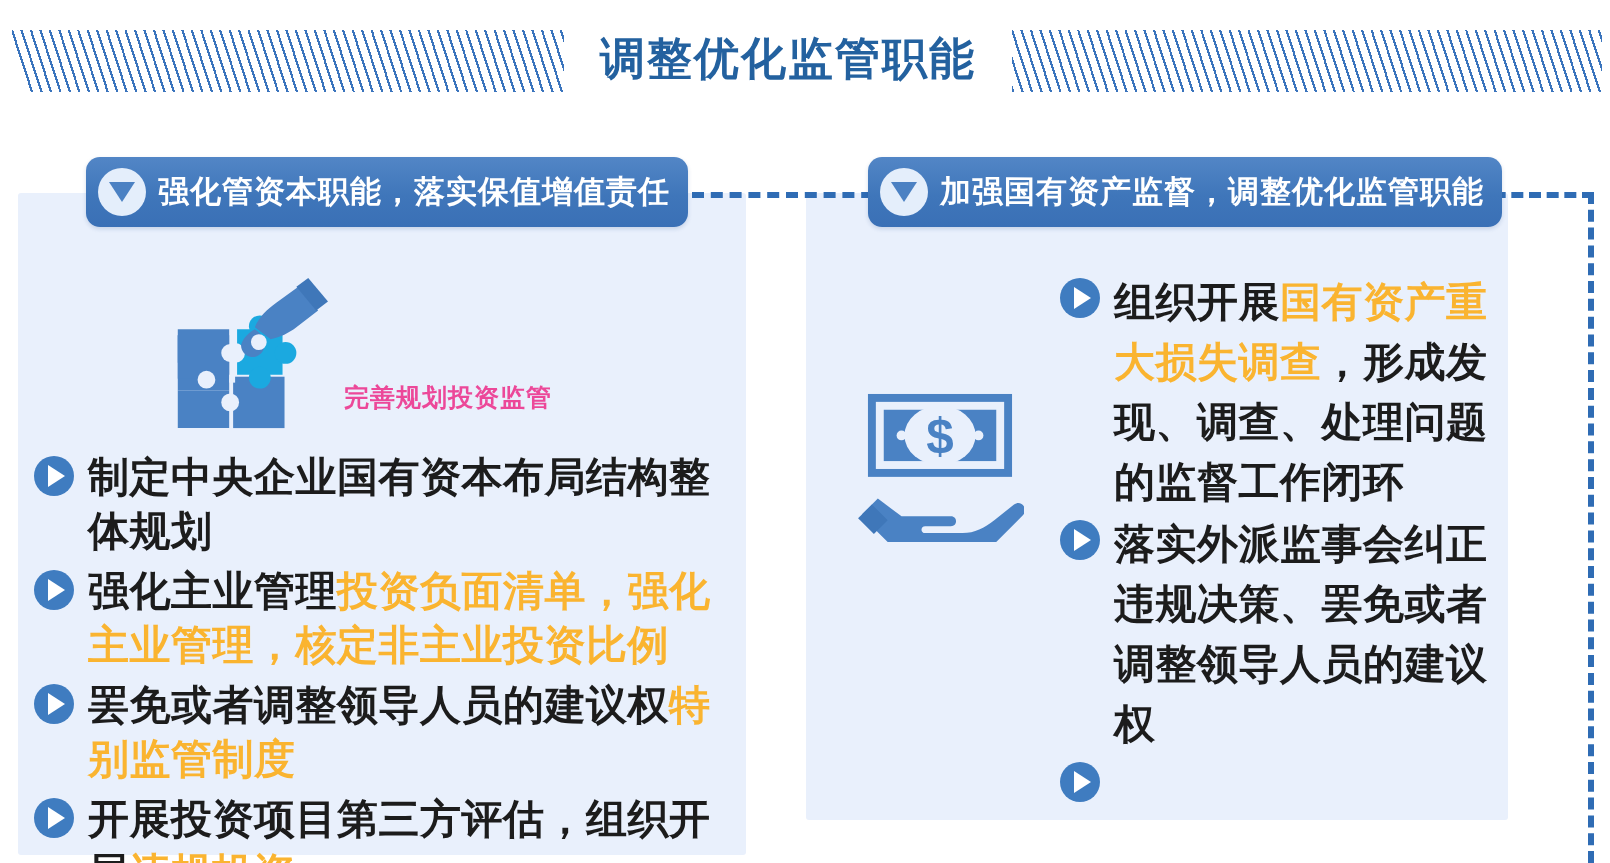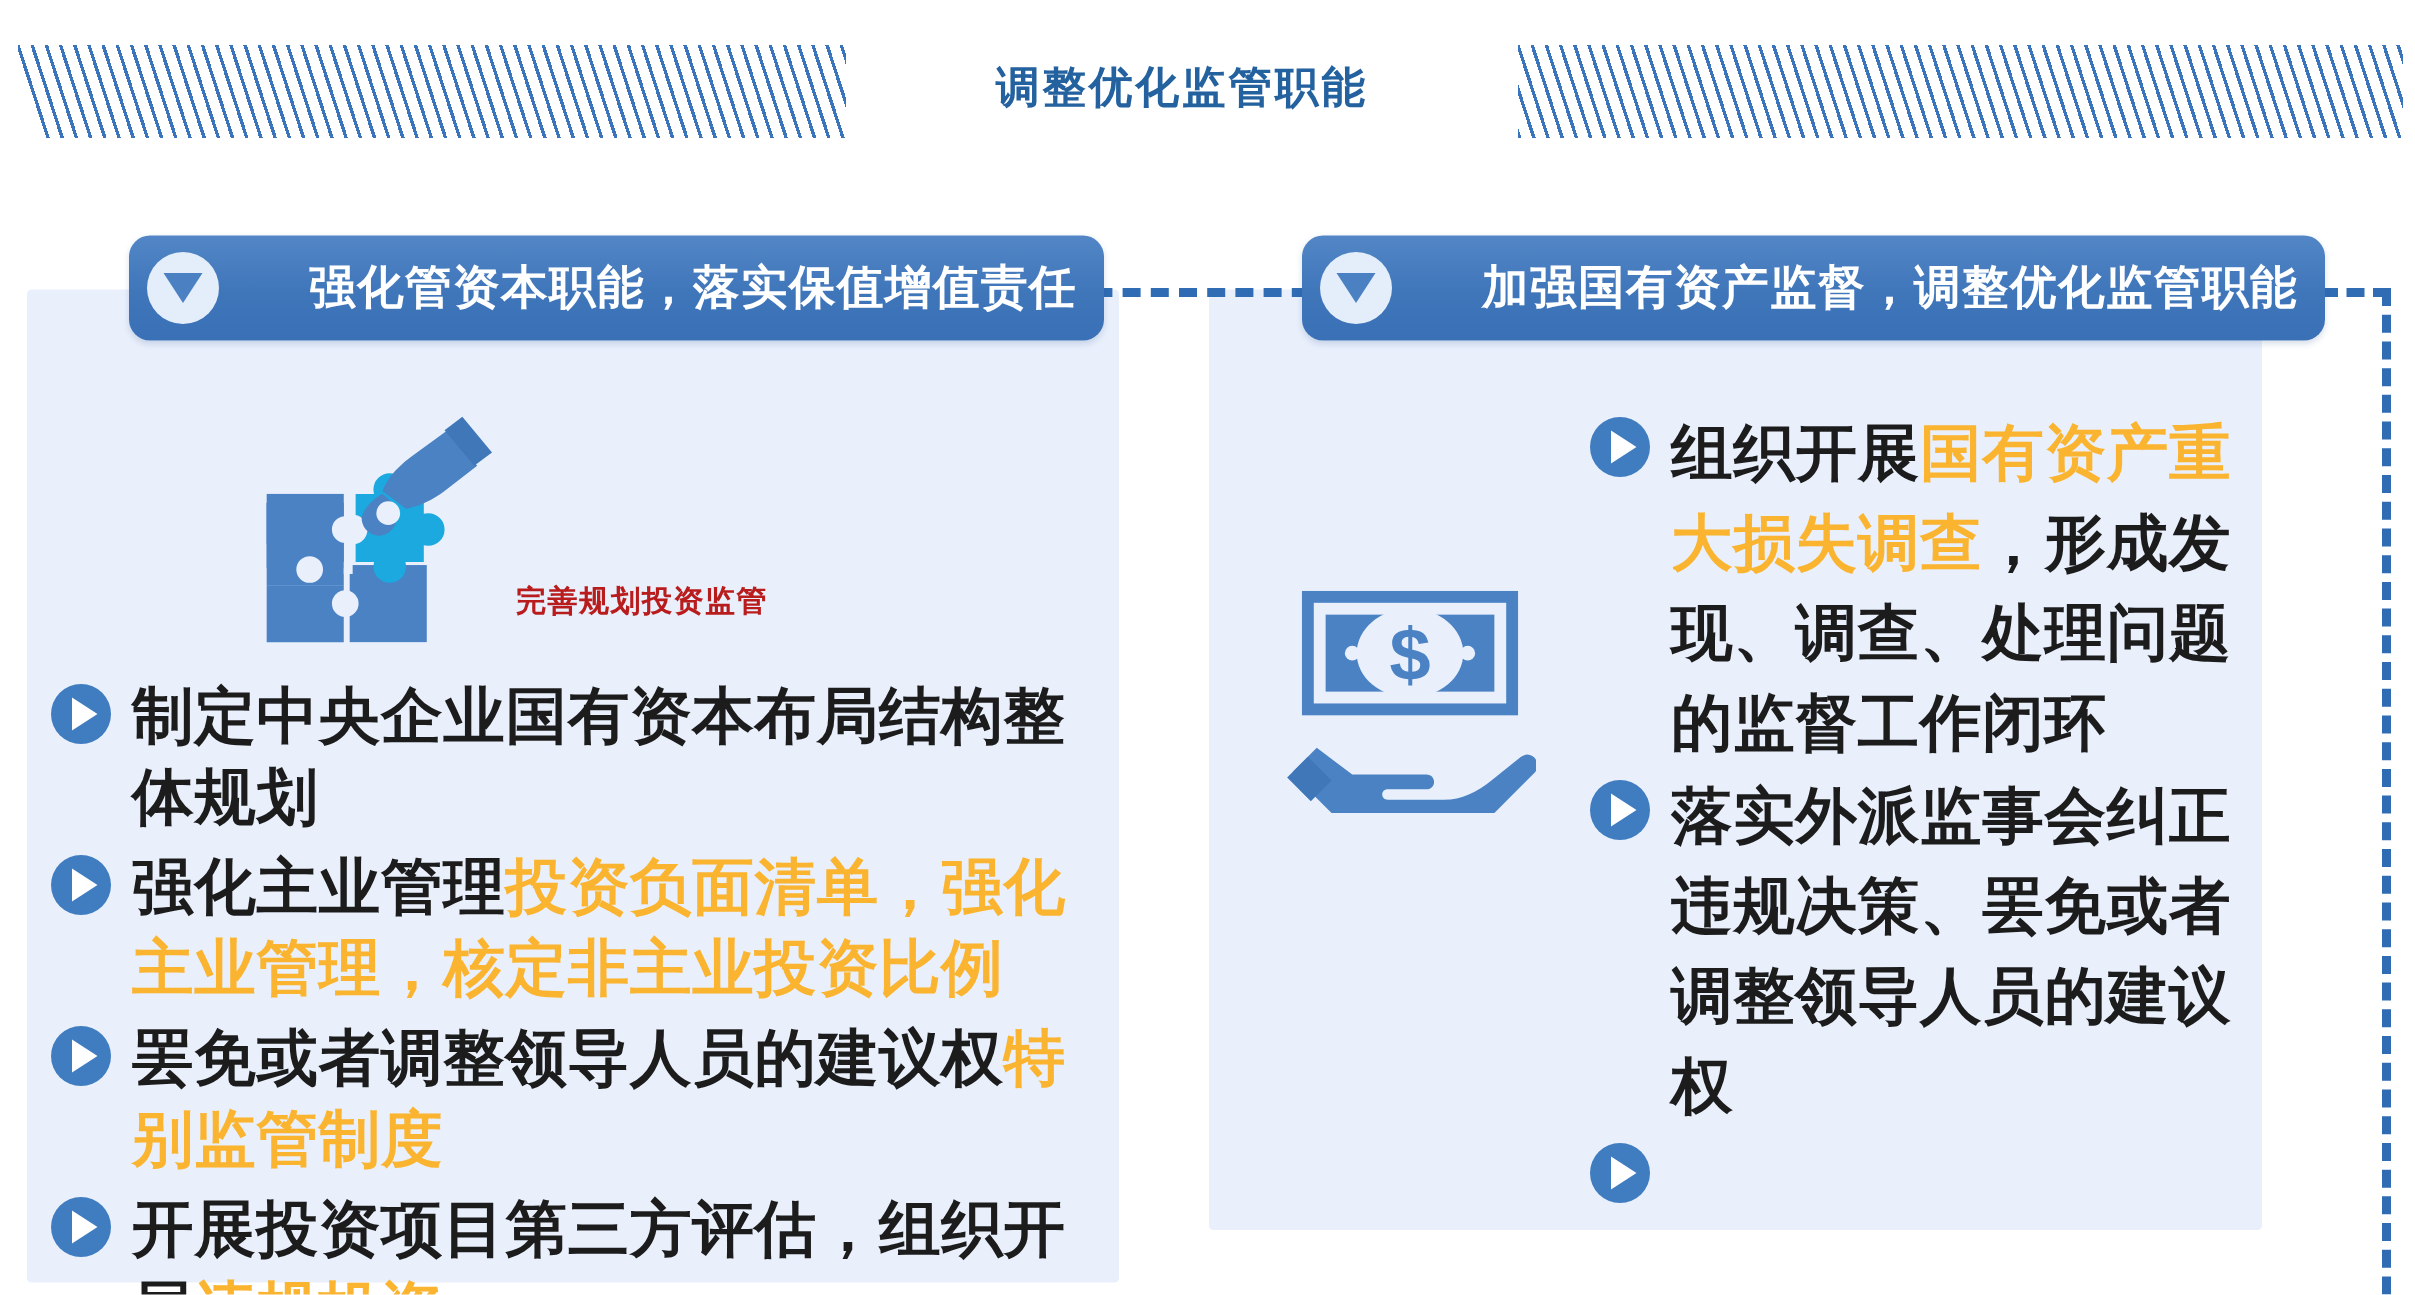--- a/index.html
+++ b/index.html
@@ -40,21 +40,21 @@
   }
   #hatch-right {
     left: 1012px;
     width: 590px;
   }
   #page-title {
     position: absolute;
     left: 564px; top: 28px;
     width: 448px;
     text-align: center;
-    font-size: 29px;
+    font-size: 45px;
     font-weight: bold;
     letter-spacing: 2px;
     color: #23619f;
     line-height: 62px;
     white-space: nowrap;
   }
 
   
   .panel {
     position: absolute;
@@ -89,21 +89,20 @@
     position: absolute;
     height: 70px;
     border-radius: 14px;
     background: linear-gradient(180deg, #5286c6 0%, #3f76ba 55%, #3a70b6 100%);
     box-shadow: 0 2px 4px rgba(40,80,140,.18);
     display: flex;
     align-items: center;
     padding: 0 18px 0 12px;
     box-sizing: border-box;
     white-space: nowrap;
-    gap: 48px;
   }
   #pill-left  { left: 86px;  top: 157px; }
   #pill-right { left: 868px; top: 157px; }
   .pill-icon {
     width: 48px; height: 48px;
     border-radius: 50%;
     background: #e4eefb;
     display: flex;
     align-items: center;
     justify-content: center;
@@ -126,22 +125,22 @@
 
   
   #left-icon-row {
     position: absolute;
     left: 160px; top: 268px;
     display: flex;
     align-items: flex-end;
   }
   #puzzle-icon { width: 168px; height: 168px; display: block; }
   #left-subtitle {
-    color: #b91c1c;
-    font-size: 20px;
+    color: #ec4899;
+    font-size: 25px;
     font-weight: bold;
     letter-spacing: 1px;
     margin-left: 16px;
     margin-bottom: 22px;
     white-space: nowrap;
   }
 
   .bullet-list { position: absolute; }
   #left-bullets  { left: 34px;  top: 450px; width: 700px; }
   #right-bullets { left: 1060px; top: 272px; width: 450px; }

